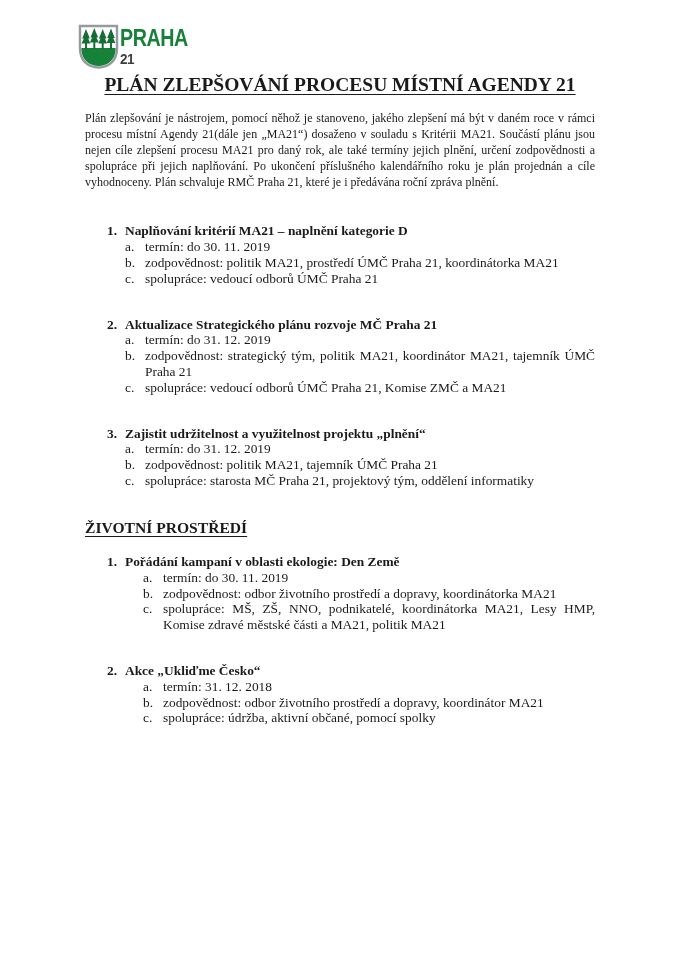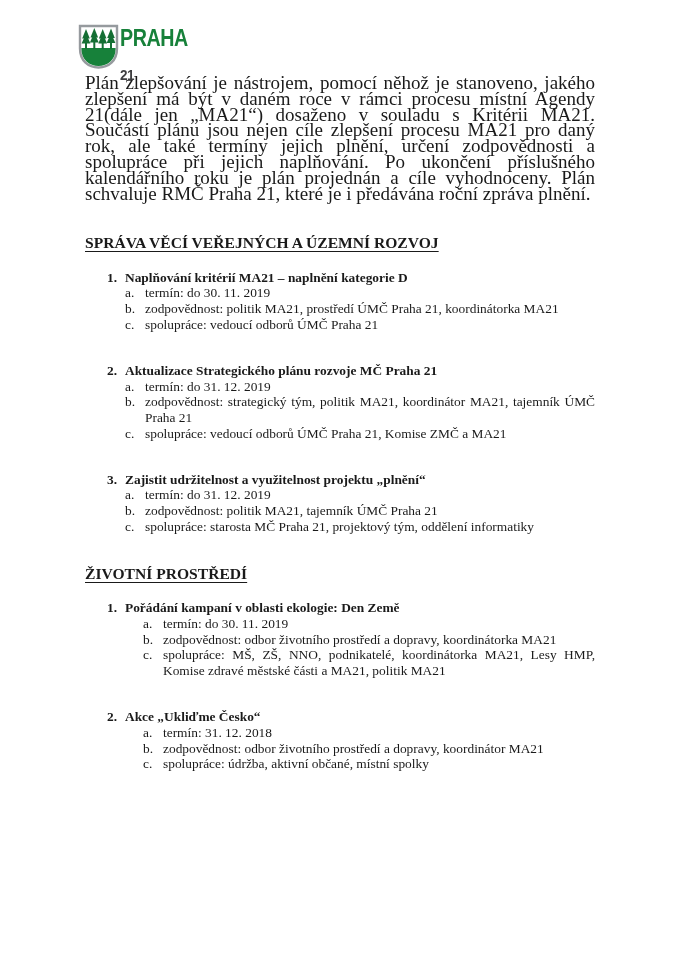--- a/index.html
+++ b/index.html
@@ -11,32 +11,32 @@
   }
   .page {
     box-sizing: border-box;
     width: 679px; height: 960px;
     padding: 24px 84px 0 85px;
   }
   
   .logo { display: flex; align-items: flex-start; height: 46px; margin-bottom: 5px; margin-left: -7px; }
   .logo svg { display: block; }
   .logo-text { display: flex; flex-direction: column; margin-left: 1px; margin-top: 2px;
-    font-family: "Liberation Sans", sans-serif; font-weight: bold; line-height: 1; gap: 16px; }
+    font-family: "Liberation Sans", sans-serif; font-weight: bold; line-height: 1; }
   .logo-praha { font-size: 24px; color: #17813a; letter-spacing: -0.5px;
     display: inline-block; transform: scaleX(0.82); transform-origin: left top; }
   .logo-21 { font-size: 15px; color: #3f3f41; letter-spacing: -0.5px; margin-top: 1px;
     display: inline-block; transform: scaleX(0.9); transform-origin: left top; }
   
   .doc-title { margin: 0; text-align: center; font-size: 19.5px; font-weight: bold;
     text-decoration: underline; text-underline-offset: 3px; line-height: 1.05; }
   .doc-title.first { margin-bottom: 16px; }
   .doc-title.second { margin-bottom: 23px; }
   
-  .intro { margin: 0 0 33px 0; font-size: 19px; line-height: 15.8px; text-align: justify; }
+  .intro { margin: 0 0 33px 0; font-size: 12px; line-height: 15.8px; text-align: justify; }
   
   .section-heading { margin: 0 0 18px 0; font-size: 15.6px; font-weight: bold;
     text-decoration: underline; text-underline-offset: 3px; line-height: 1.1; }
   .item { margin-bottom: 30px; padding-left: 22px; font-size: 13.4px; line-height: 15.8px; }
   .item-head { display: flex; font-weight: bold; }
   .item-num { width: 18px; flex: 0 0 18px; }
   .item-title { flex: 1; }
   .sub { display: flex; margin-left: 18px; }
   .sec-zp .sub { margin-left: 36px; }
   .sub-letter { width: 20px; flex: 0 0 20px; }
@@ -69,25 +69,25 @@
             <rect x="32" y="18.5" width="2" height="6.5"></rect>
         </g>
       </svg>
     </span>
     <span class="logo-text">
       <span class="logo-praha">PRAHA</span>
       <span class="logo-21">21</span>
     </span>
   </header>
 
+  <h1 class="doc-title first">PLÁN ZLEPŠOVÁNÍ PROCESU MÍSTNÍ AGENDY 21</h1>
 
   <p class="intro">Plán zlepšování je nástrojem, pomocí něhož je stanoveno, jakého zlepšení má být v daném roce v rámci procesu místní Agendy 21(dále jen „MA21“) dosaženo v souladu s Kritérii MA21. Součástí plánu jsou nejen cíle zlepšení procesu MA21 pro daný rok, ale také termíny jejich plnění, určení zodpovědnosti a spolupráce při jejich naplňování. Po ukončení příslušného kalendářního roku je plán projednán a cíle vyhodnoceny. Plán schvaluje RMČ Praha 21, které je i předávána roční zpráva plnění.</p>
 
   <section class="section sec-svvur">
-    <h2 class="section-heading">SPRÁVA VĚCÍ VEŘEJNÝCH A ÚZEMNÍ ROZVOJ</h2>
 
     <div class="item">
       <div class="item-head">
         <span class="item-num">1.</span>
         <span class="item-title">Naplňování kritérií MA21 – naplnění kategorie D</span>
       </div>
       <div class="sub">
         <span class="sub-letter">a.</span>
         <span class="sub-text">termín: do 30. 11. 2019</span>
       </div>
@@ -170,18 +170,18 @@
       <div class="sub">
         <span class="sub-letter">a.</span>
         <span class="sub-text">termín: 31. 12. 2018</span>
       </div>
       <div class="sub">
         <span class="sub-letter">b.</span>
         <span class="sub-text">zodpovědnost: odbor životního prostředí a dopravy, koordinátor MA21</span>
       </div>
       <div class="sub">
         <span class="sub-letter">c.</span>
-        <span class="sub-text">spolupráce: údržba, aktivní občané, místní spolky</span>
+        <span class="sub-text">spolupráce: údržba, aktivní občané, pomocí spolky</span>
       </div>
     </div>
   </section>
 
 </div>
 
 </body></html>

